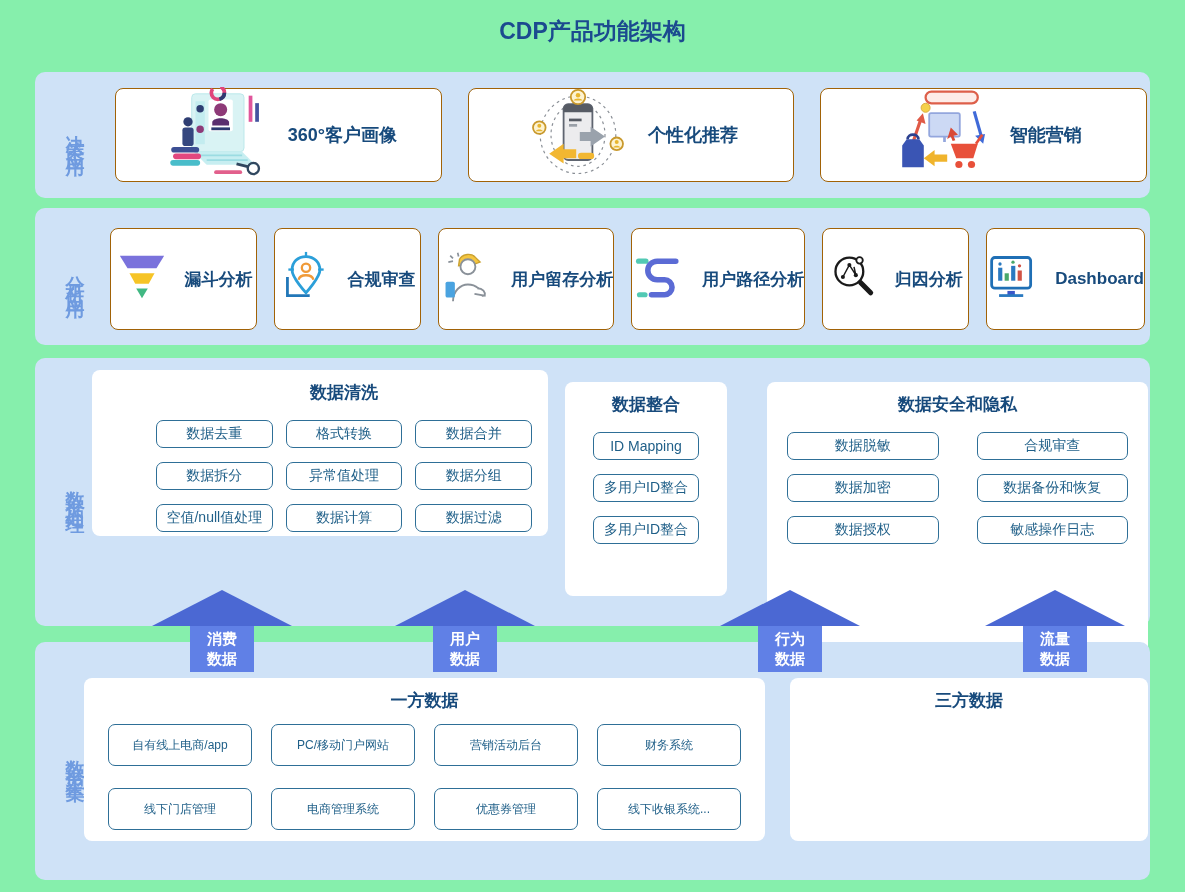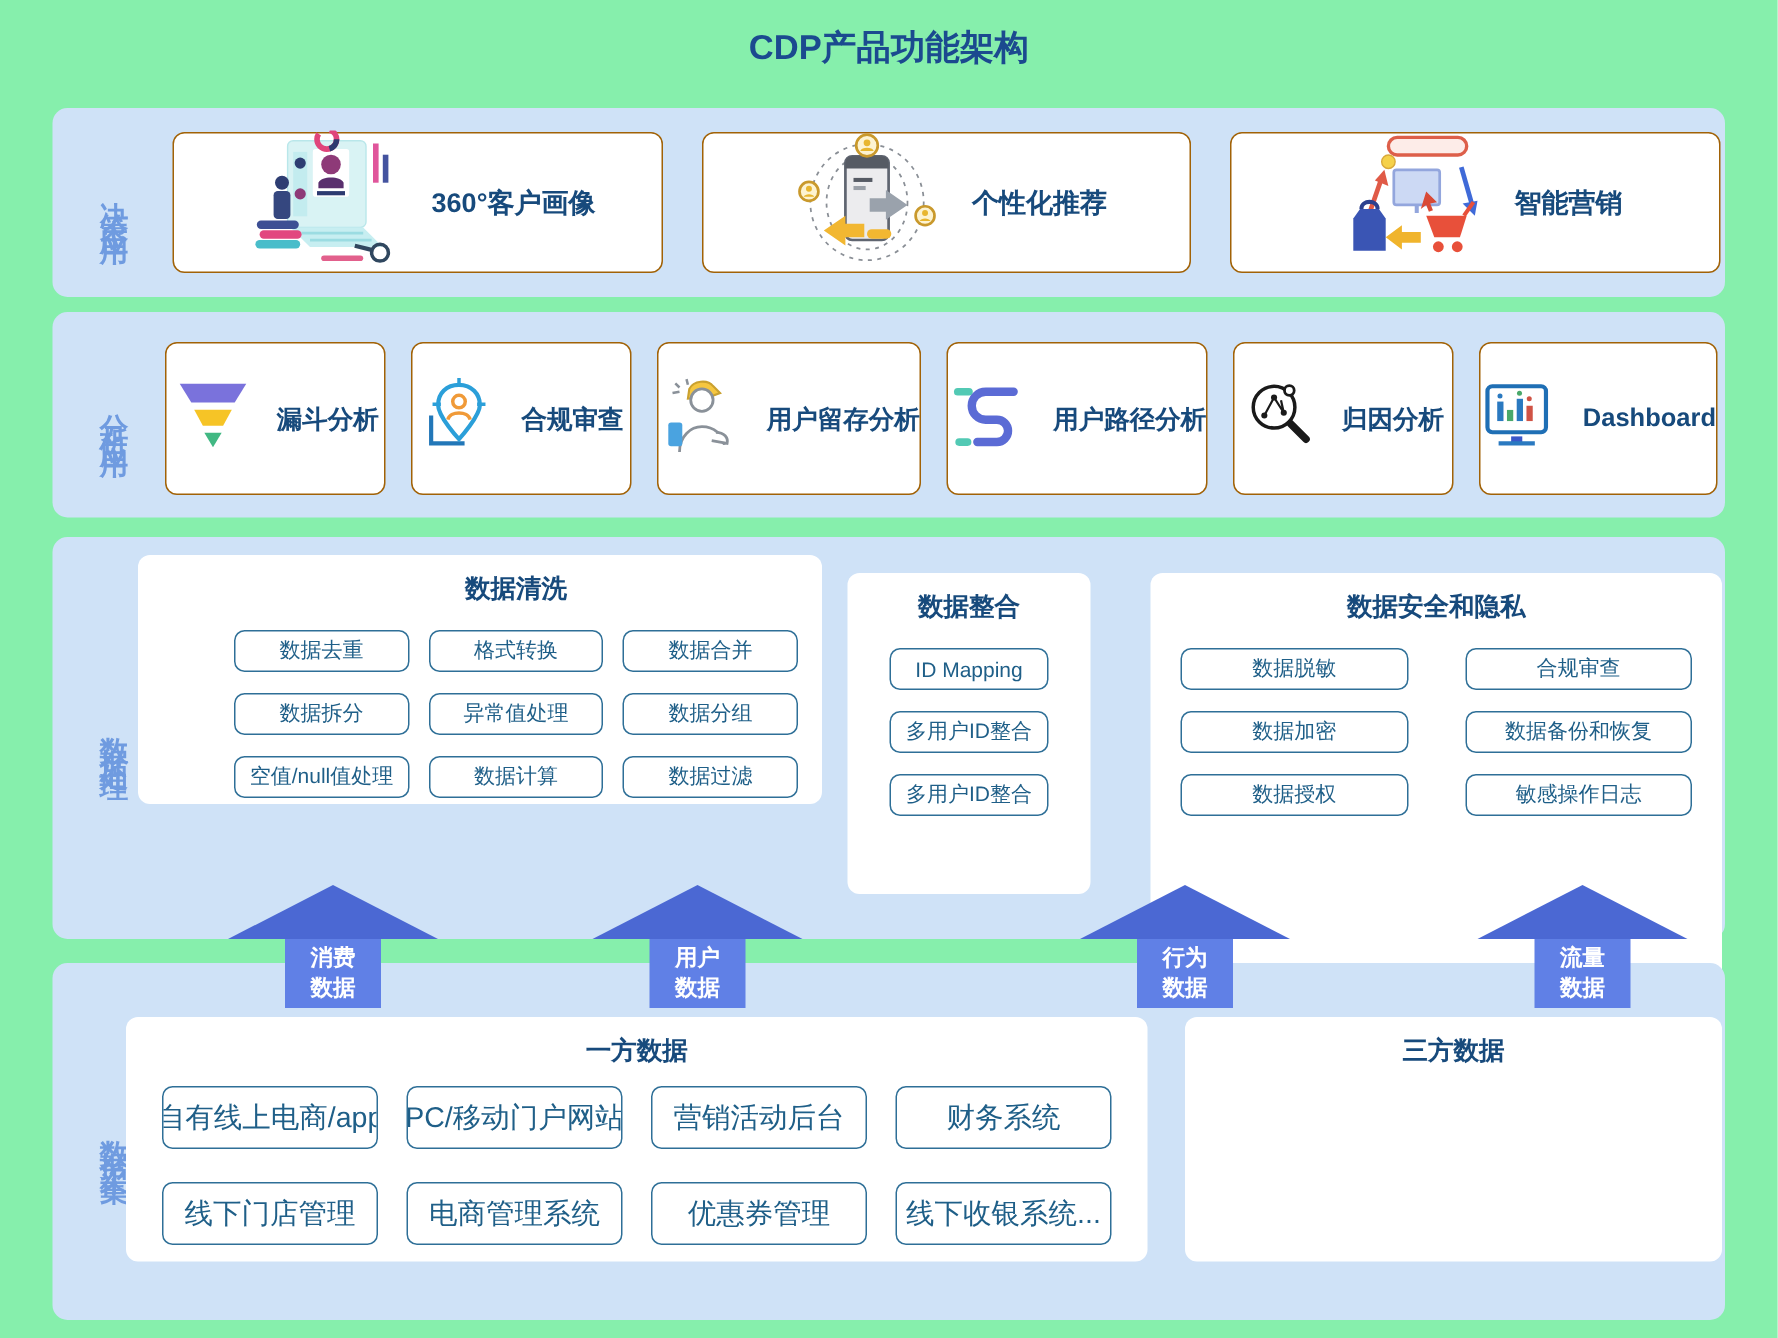--- a/index.html
+++ b/index.html
@@ -40,21 +40,21 @@
 
   .pills { display:grid; margin-top:16px; }
   .g-clean    .pills { grid-template-columns:repeat(3,1fr); gap:14px 13px; padding:0 16px; }
   .g-merge    .pills { grid-template-columns:1fr; gap:14px; padding:0 28px; }
   .g-security .pills { grid-template-columns:repeat(2,1fr); gap:14px 38px; padding:0 20px; }
   .g-first    .pills { grid-template-columns:repeat(4,1fr); gap:22px 19px; padding:0 24px; margin-top:12px; }
   .g-third    .pills { grid-template-columns:repeat(2,1fr); gap:22px 20px; padding:0 26px; margin-top:12px; }
   .pill { height:28px; background:#fff; border:1.4px solid #2e6f97; border-radius:7px;
     display:flex; align-items:center; justify-content:center;
     font-size:14px; color:#1f5f88; white-space:nowrap; overflow:hidden; }
-  .band-4 .pill { height:42px; font-size:19px; }
+  .band-4 .pill { height:42px; font-size:12px; }
 
   .arrow { position:absolute; width:140px; top:590px; z-index:5; }
   .arrow-head { width:0; height:0; margin:0 auto;
     border-left:70px solid transparent; border-right:70px solid transparent;
     border-bottom:36px solid #4b68d3; }
   .arrow-stem { width:64px; height:46px; margin:0 auto; background:#6080e6;
     display:flex; flex-direction:column; align-items:center; justify-content:center;
     color:#fff; font-size:15px; font-weight:bold; line-height:1.35; }
   .arrow-1 { left:152px; } .arrow-2 { left:395px; } .arrow-3 { left:720px; } .arrow-4 { left:985px; }
 </style>

